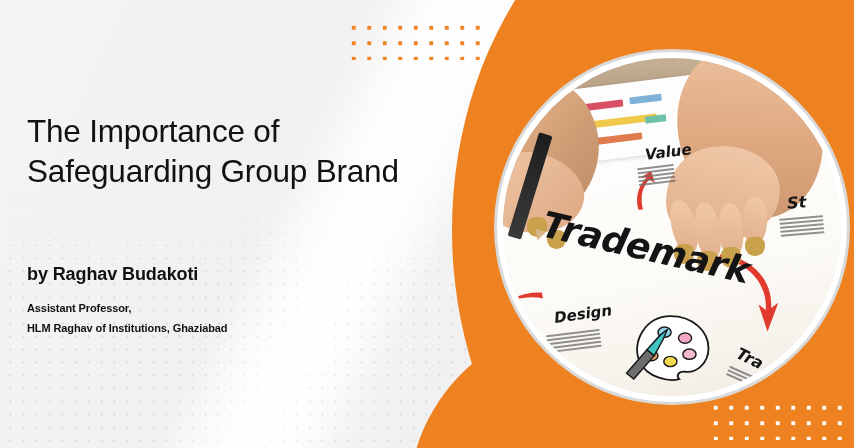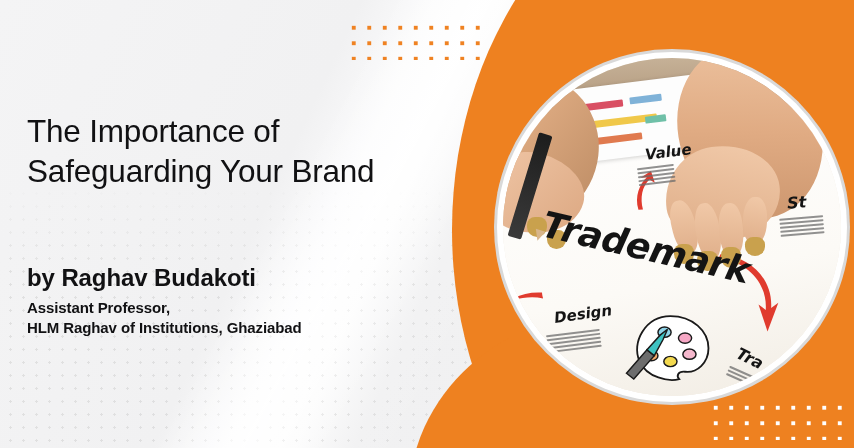--- a/index.html
+++ b/index.html
@@ -279,29 +279,29 @@
     font-size:31.5px;
     line-height:40px;
     font-weight:400;
     color:#111113;
     letter-spacing:-.2px;
   }
   .headline .ln{ display:block; }
   .byline{
     position:absolute;
     left:0; top:264px;
-    font-size:24px;
+    font-size:18px;
     font-weight:700;
     color:#111113;
     letter-spacing:-.1px;
   }
   .affil{
     position:absolute;
     left:0; top:298px;
-    font-size:15px;
+    font-size:11px;
     line-height:20px;
     font-weight:700;
     color:#111113;
     letter-spacing:-.1px;
   }
   .affil .ln{ display:block; }
 </style>
 </head>
 <body>
 
@@ -406,21 +406,21 @@
         <span></span>
           <span></span>
           <span></span>
       </div>
     </div>
   </div>
 
   <div class="text-wrap">
     <h1 class="headline">
       <span class="ln">The Importance of</span>
-      <span class="ln">Safeguarding Your Brand</span>
+      <span class="ln">Safeguarding Group Brand</span>
     </h1>
 
     <div class="byline">by Raghav Budakoti</div>
 
     <div class="affil">
       <span class="ln">Assistant Professor,</span>
       <span class="ln">HLM Raghav of Institutions, Ghaziabad</span>
     </div>
   </div>
 

